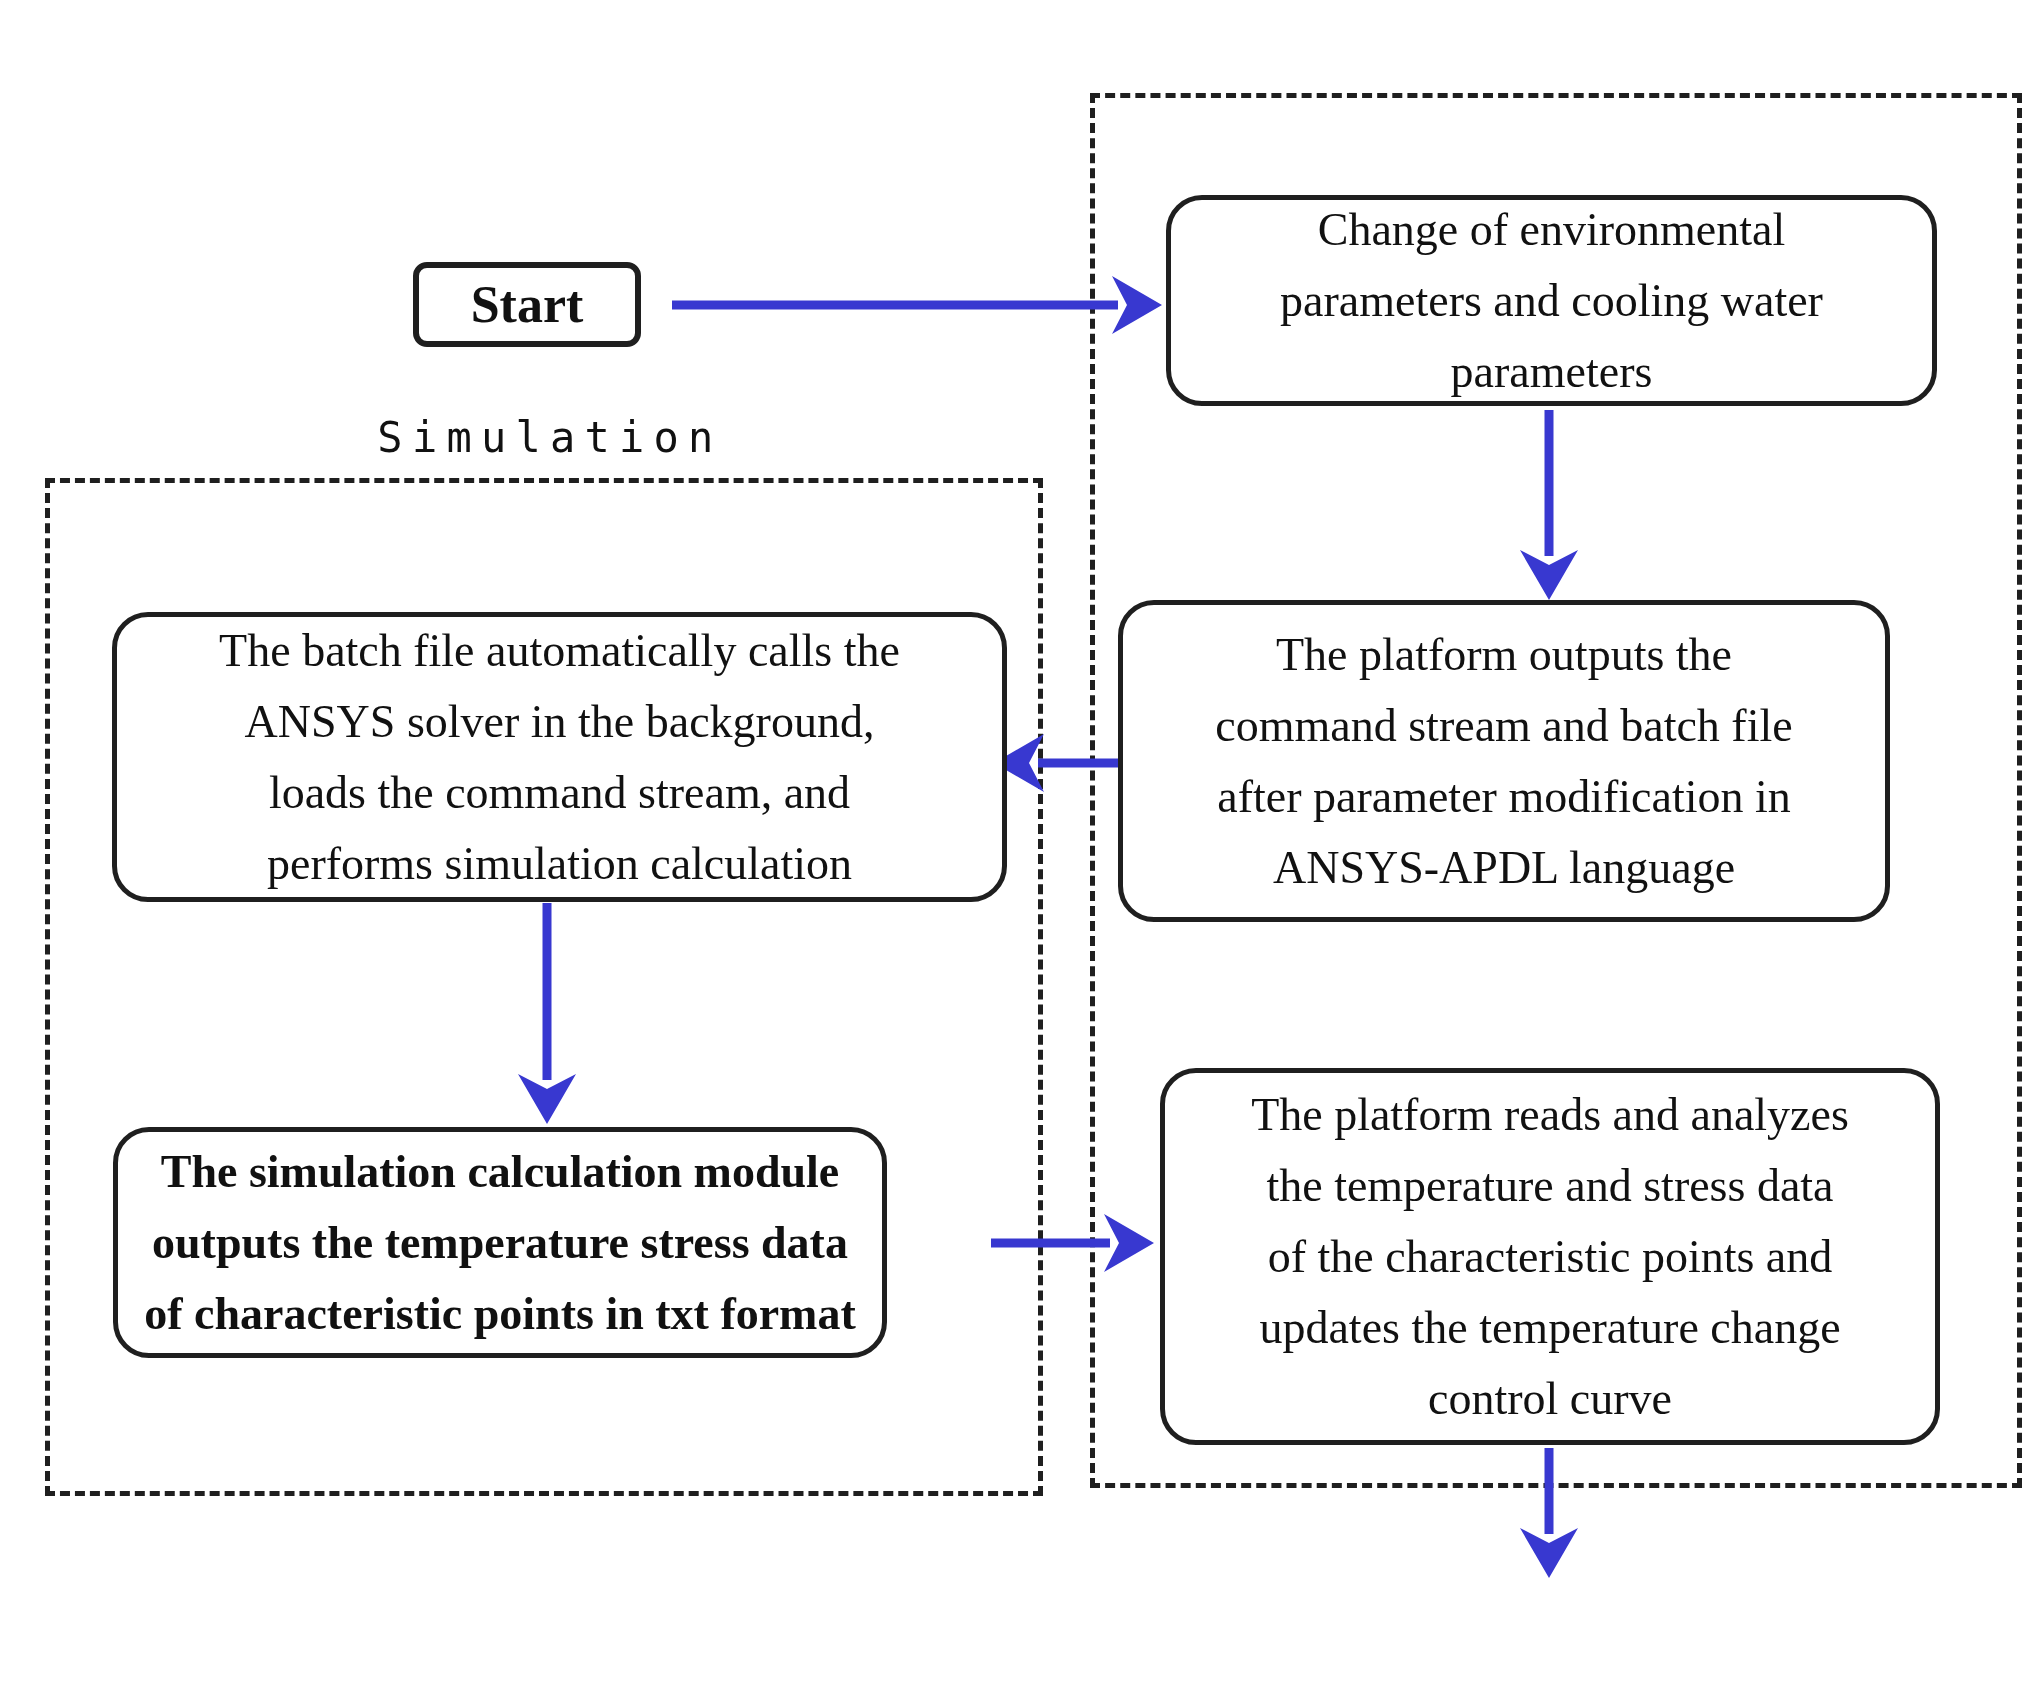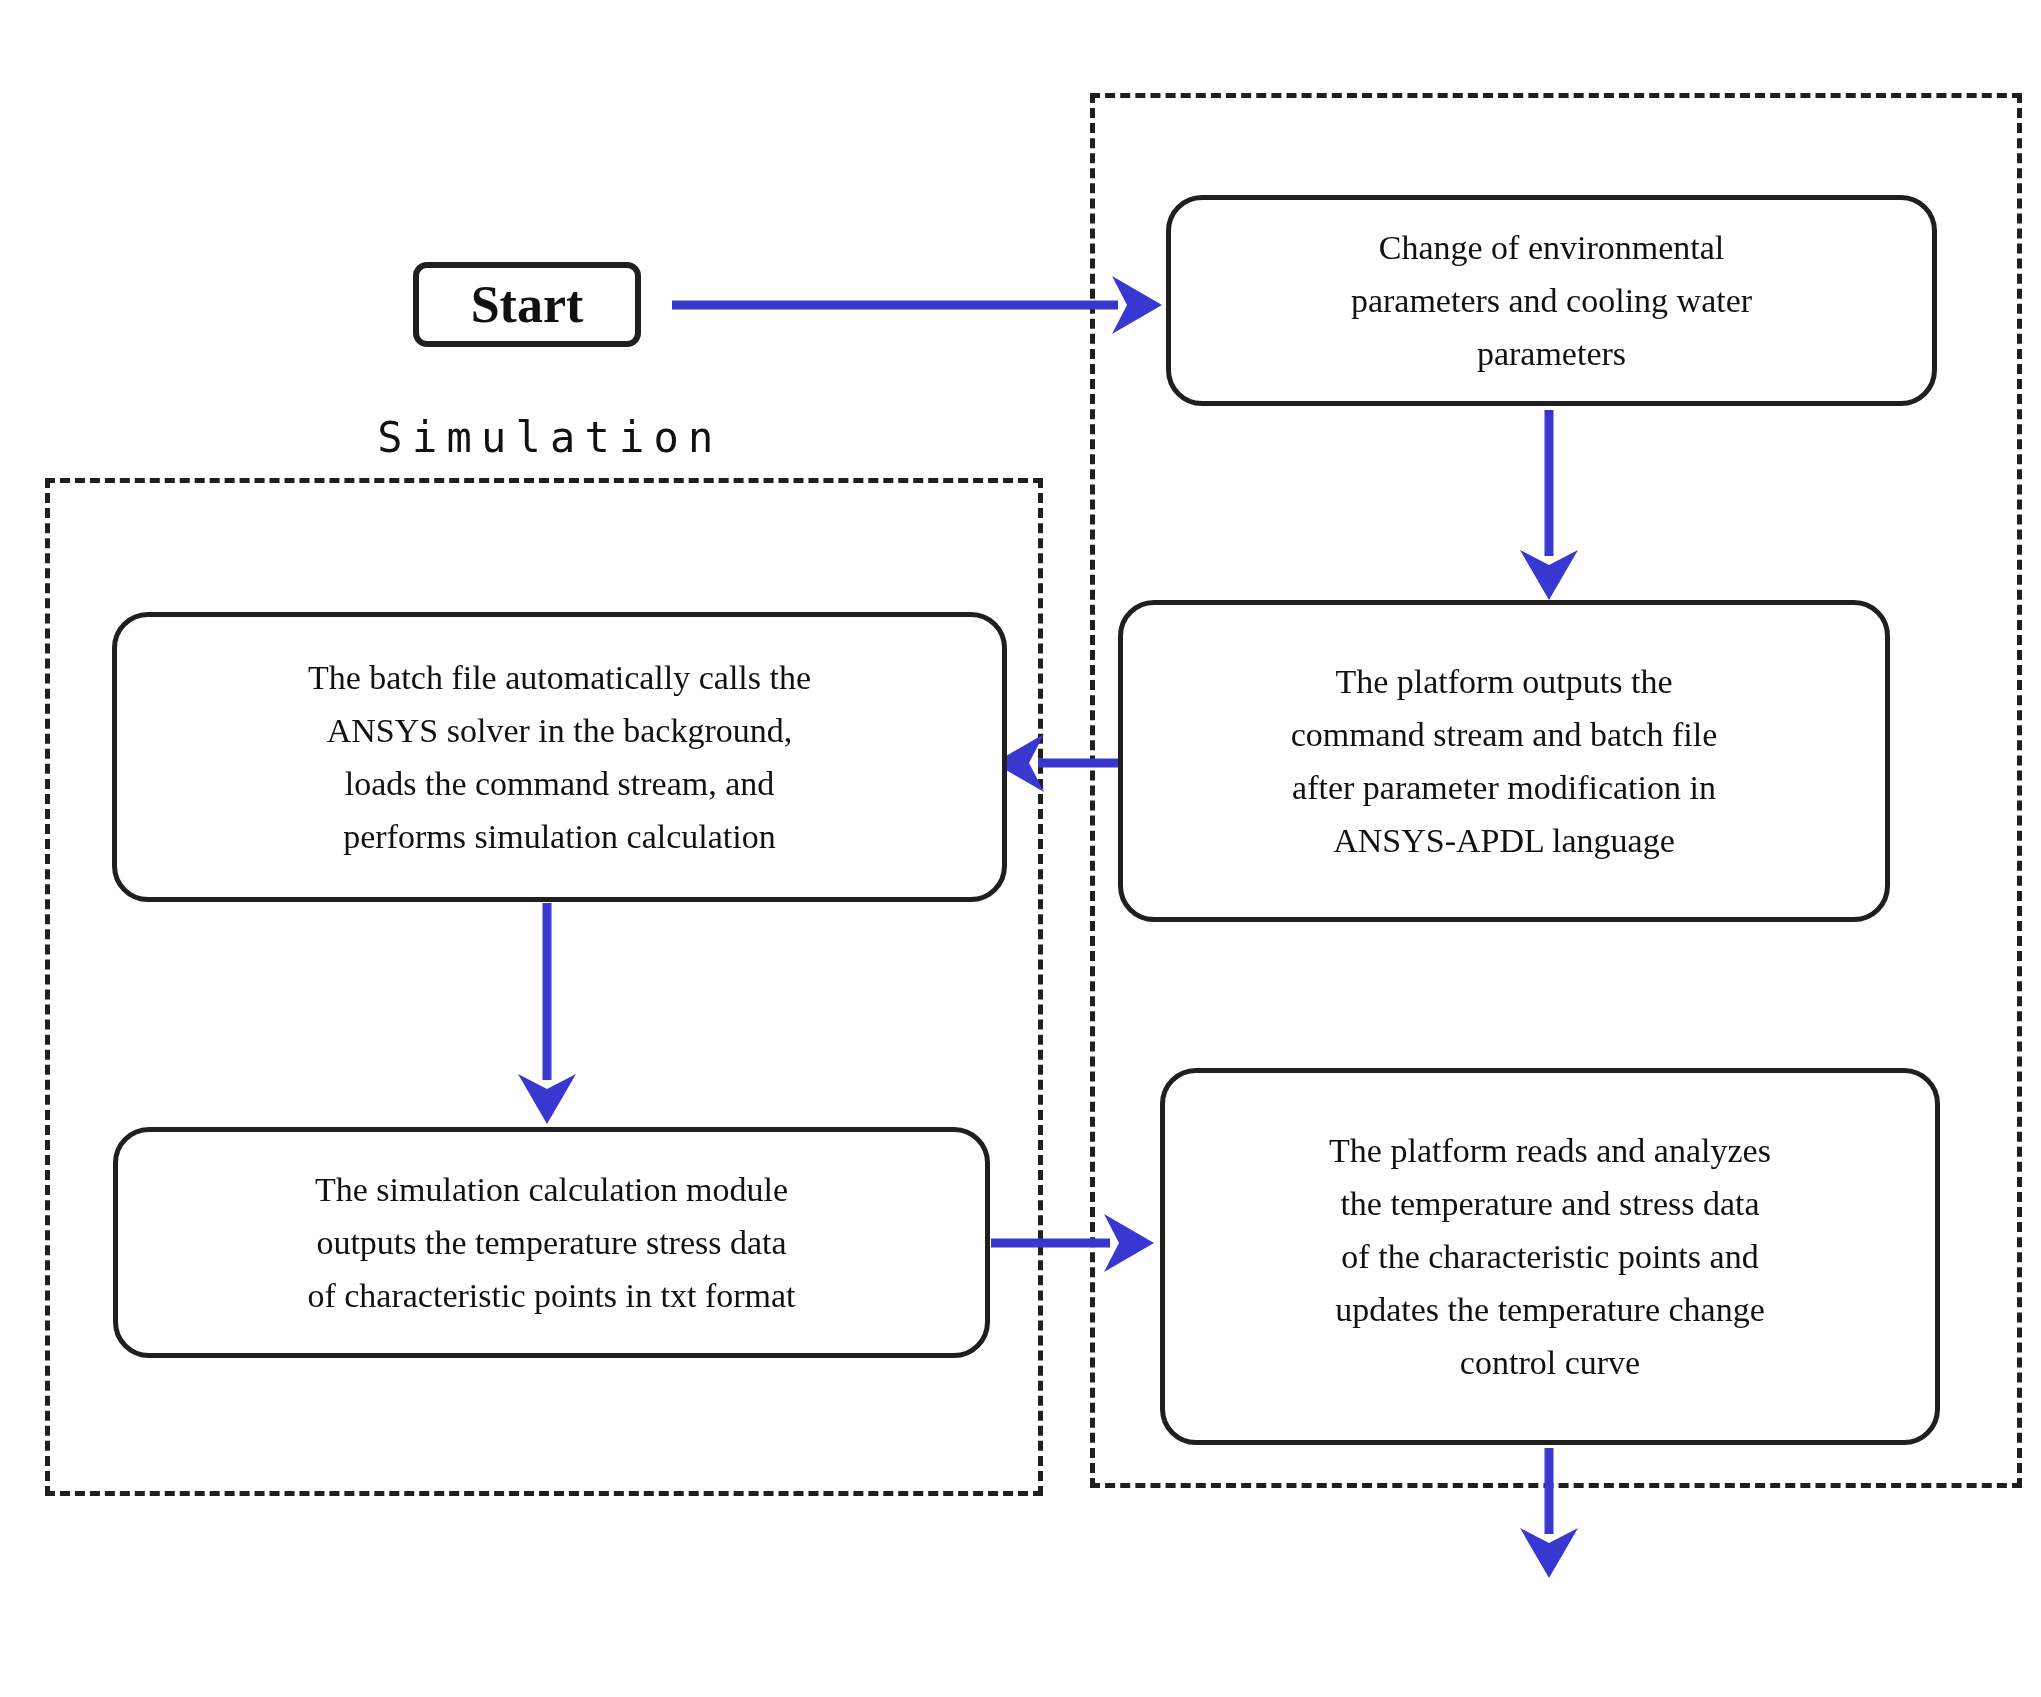--- a/index.html
+++ b/index.html
@@ -66,39 +66,39 @@
     box-sizing: border-box;
     background: var(--bg, #ffffff);
     border: 5px solid var(--border, #1f1f1f);
     display: flex;
     align-items: center;
     justify-content: center;
     text-align: center;
   }
   .node .node-text {
     white-space: pre-line;
-    font-size: 34px;
-    line-height: 53px;
+    font-size: 46px;
+    line-height: 71px;
   }
   .node.terminal {
     border-radius: 14px;
     border-width: 6px;
   }
   .node.terminal .node-text {
     font-weight: bold;
     font-size: 52px;
     line-height: 56px;
   }
   .node.process { border-radius: 36px; }
 
   .node.start            { left: 413px;  top: 262px;  width: 228px; height: 85px;  }
   .node.change-params    { left: 1166px; top: 195px;  width: 771px; height: 211px; }
   .node.platform-outputs { left: 1118px; top: 600px;  width: 772px; height: 322px; }
   .node.batch-file       { left: 112px;   top: 612px;  width: 895px; height: 290px; }
-  .node.sim-outputs      { left: 113px;  top: 1127px; width: 877px; height: 231px; }
+  .node.sim-outputs      { left: 113px;  top: 1127px; width: 774px; height: 231px; font-weight: bold; }
   .node.platform-reads   { left: 1160px; top: 1068px; width: 780px; height: 377px; }
   .node.end              { left: 1412px; top: 1580px; width: 256px; height: 86px;  }
 </style>
 </head>
 <body>
 
 <div class="canvas">
 
   <div class="dashed-box simulation"></div>
   <div class="dashed-box info"></div>

